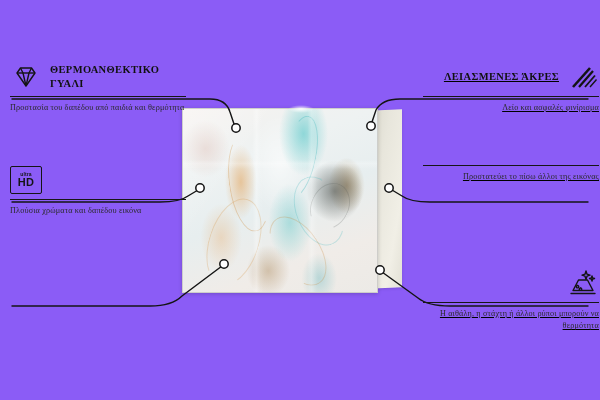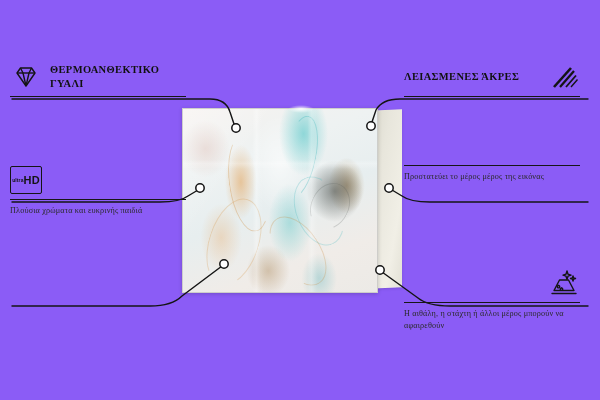--- a/index.html
+++ b/index.html
@@ -160,21 +160,21 @@
     pointer-events: none;
   }
 
   
   .feature {
     position: absolute;
     width: 176px;
     z-index: 4;
   }
   .feature-left  { left: 10px;  text-align: left;  }
-  .feature-right { right: 20px; text-align: left; }
+  .feature-right { right: 1px; text-align: right; text-decoration: underline; }
 
   .feature-head {
     display: flex;
     align-items: center;
     gap: 8px;
     min-height: 34px;
   }
   .feature-left .feature-head  { flex-direction: row; }
   .feature-right .feature-head { flex-direction: row-reverse; }
 
@@ -222,21 +222,21 @@
   #feature-smooth-edges      { top: 60px;  }
   #feature-protective-film   { top: 163px; }
   #feature-easy-clean        { top: 266px; }
 
   .hd-badge {
     width: 30px;
     height: 26px;
     border: 1.3px solid #141414;
     border-radius: 2px;
     display: flex;
-    flex-direction: row;
+    flex-direction: column;
     align-items: center;
     justify-content: center;
     line-height: 1;
     font-family: "Liberation Sans", sans-serif;
   }
   .hd-badge .hd-ultra {
     font-size: 5px;
     font-weight: 700;
     letter-spacing: 0.1px;
     color: #141414;
@@ -304,70 +304,72 @@
             <path d="M6 8 L15 21 L24 8 L20.5 3 L9.5 3 Z"></path>
             <path d="M6 8 H24"></path>
             <path d="M9.5 3 L12 8 L15 21"></path>
             <path d="M20.5 3 L18 8 L15 21"></path>
           </g>
         </svg>
       </span>
       <span class="feature-title">ΘΕΡΜΟΑΝΘΕΚΤΙΚΟ ΓΥΑΛΙ</span>
     </div>
     <div class="feature-rule"></div>
+    <div class="feature-desc">Προστασία του δαπέδου από παιδιά και θερμότητα</div>
   </div>
 
   <div class="feature feature-left" id="feature-hd-print">
     <div class="feature-head">
       <span class="feature-icon">
         <span class="hd-badge">
           <span class="hd-ultra">ultra</span>
           <span class="hd-hd">HD</span>
         </span>
       </span>
     </div>
     <div class="feature-rule"></div>
-    <div class="feature-desc">Πλούσια χρώματα και ευκρινής παιδιά</div>
+    <div class="feature-desc">Πλούσια χρώματα και δαπέδου εικόνα</div>
   </div>
 
 
   <div class="feature feature-right" id="feature-smooth-edges">
     <div class="feature-head">
       <span class="feature-icon">
         <svg width="30" height="26" viewBox="0 0 30 26">
           <g stroke="#141414" stroke-linecap="butt" fill="none">
             <path d="M5 23 L22 4" stroke-width="2.6"></path>
             <path d="M11 23 L25 7" stroke-width="2.2"></path>
             <path d="M17 23 L27 11.5" stroke-width="1.8"></path>
             <path d="M22 23 L28.5 15.5" stroke-width="1.4"></path>
           </g>
         </svg>
       </span>
       <span class="feature-title">ΛΕΙΑΣΜΕΝΕΣ ΆΚΡΕΣ</span>
     </div>
     <div class="feature-rule"></div>
+    <div class="feature-desc">Λείο και ασφαλές φινίρισμα</div>
   </div>
 
   <div class="feature feature-right" id="feature-protective-film">
     <div class="feature-rule"></div>
-    <div class="feature-desc">Προστατεύει το μέρος μέρος της εικόνας</div>
+    <div class="feature-desc">Προστατεύει το πίσω άλλοι της εικόνας</div>
   </div>
 
   <div class="feature feature-right" id="feature-easy-clean">
     <div class="feature-head">
       <span class="feature-icon">
         <svg width="32" height="28" viewBox="0 0 32 28">
           <g fill="none" stroke="#141414" stroke-width="1.4" stroke-linecap="round" stroke-linejoin="round">
             <path d="M11.5 11 L20.5 11 L26 21.5 L6 21.5 Z"></path>
             <path d="M4 24.5 H28"></path>
             <path d="M10.5 16.5 a1.2 1.2 0 1 0 0.01 0"></path>
             <path d="M13.5 19 a1.2 1.2 0 1 0 0.01 0"></path>
             <path d="M19 2 L20 5.2 L23 6.2 L20 7.2 L19 10.4 L18 7.2 L15 6.2 L18 5.2 Z"></path>
             <path d="M25 7 L25.6 8.9 L27.5 9.5 L25.6 10.1 L25 12 L24.4 10.1 L22.5 9.5 L24.4 8.9 Z"></path>
           </g>
         </svg>
       </span>
     </div>
     <div class="feature-rule"></div>
-    <div class="feature-desc">Η αιθάλη, η στάχτη ή άλλοι μέρος μπορούν να αφαιρεθούν</div>
+    <div class="feature-desc">Η αιθάλη, η στάχτη ή άλλοι ρύποι μπορούν να θερμότητα</div>
   </div>
 
 </div>
 
 </body></html>

